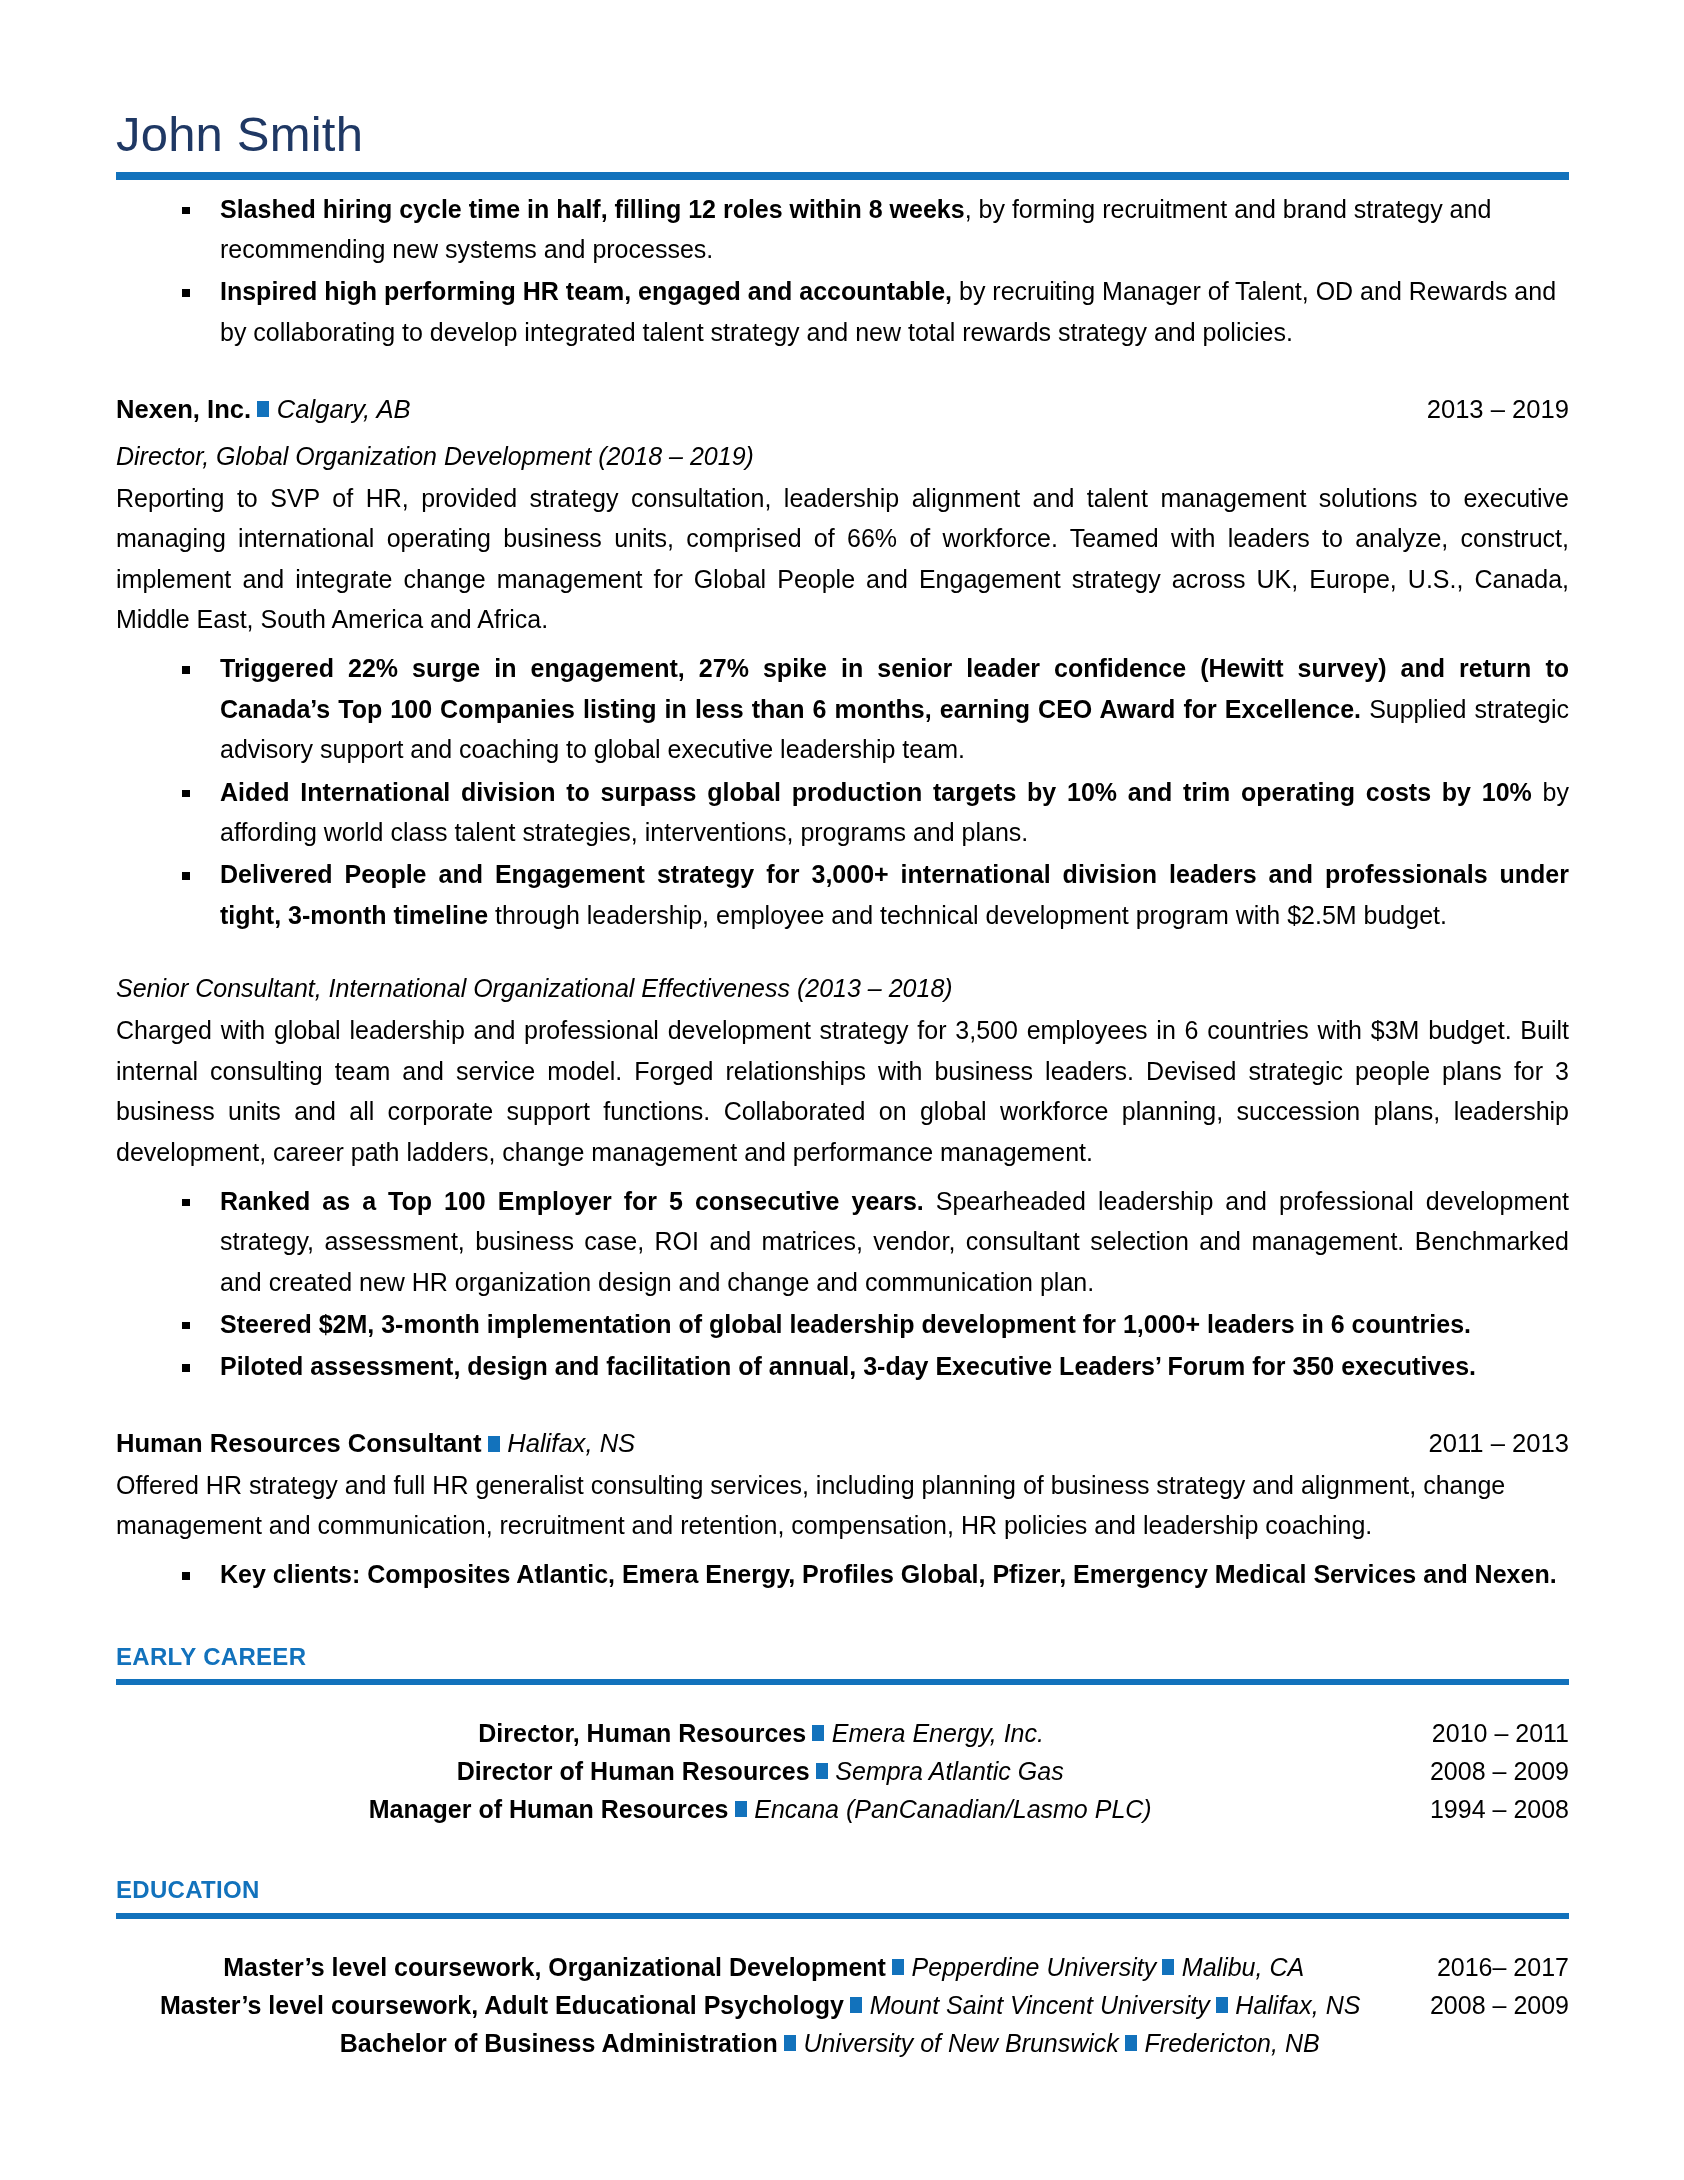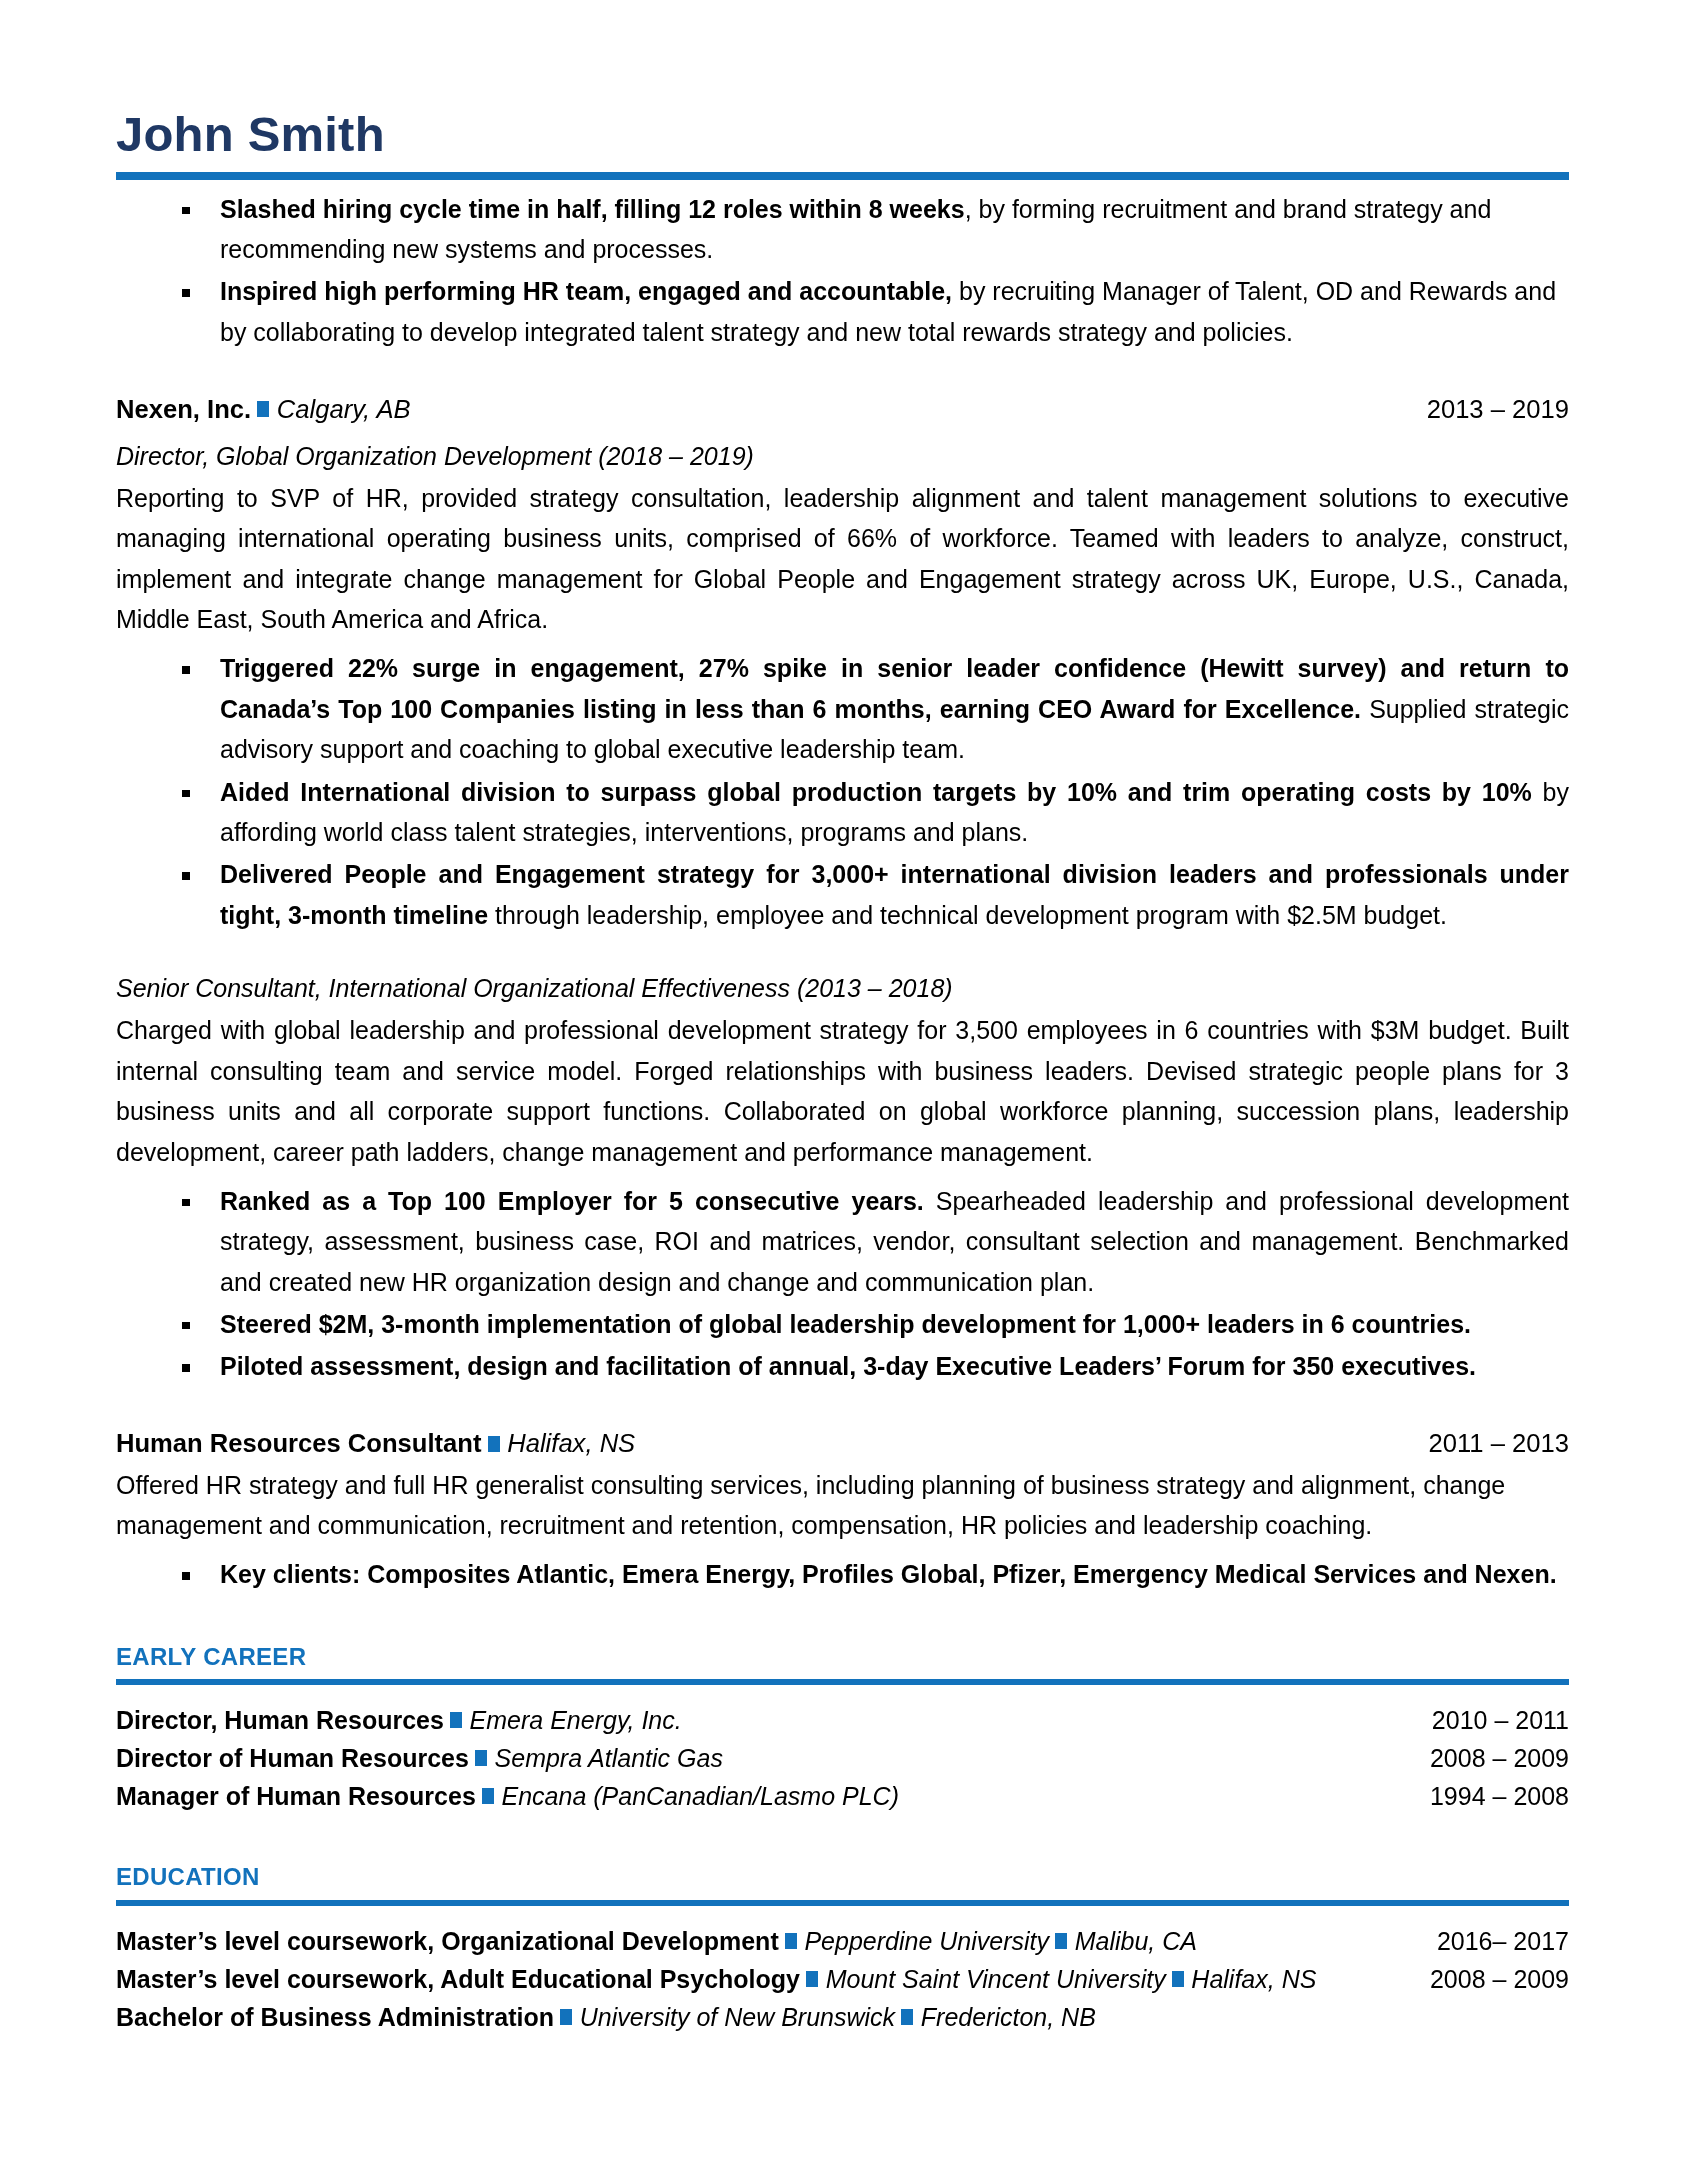--- a/index.html
+++ b/index.html
@@ -18,21 +18,21 @@
     width: 1685px;
     min-height: 2181px;
     box-sizing: border-box;
     padding: 109px 116px 0 116px;
     position: relative;
   }
 
   
   .doc-name {
     font-size: 49px;
-    font-weight: bold;
+    font-weight: normal;
     color: #1F3864;
     letter-spacing: 0.2px;
     line-height: 1.05;
     margin: 0 0 12px 0;
   }
   .rule {
     height: 7.7px;
     background: #1272BC;
     width: 100%;
   }
@@ -115,21 +115,22 @@
   .section-title {
     color: #1272BC;
     font-weight: bold;
     font-size: 24px;
     letter-spacing: 0.3px;
     margin-bottom: 8.5px;
   }
 
   
   .listing {
-    margin-top: 16px;
+    margin-top: 29px;
+    text-align: center;
   }
   .listing-row {
     display: flex;
     align-items: baseline;
     justify-content: space-between;
     font-size: 25px;
     line-height: 1.52;
   }
   .listing-row .left { flex: 1 1 auto; }
   .listing-row .right {

